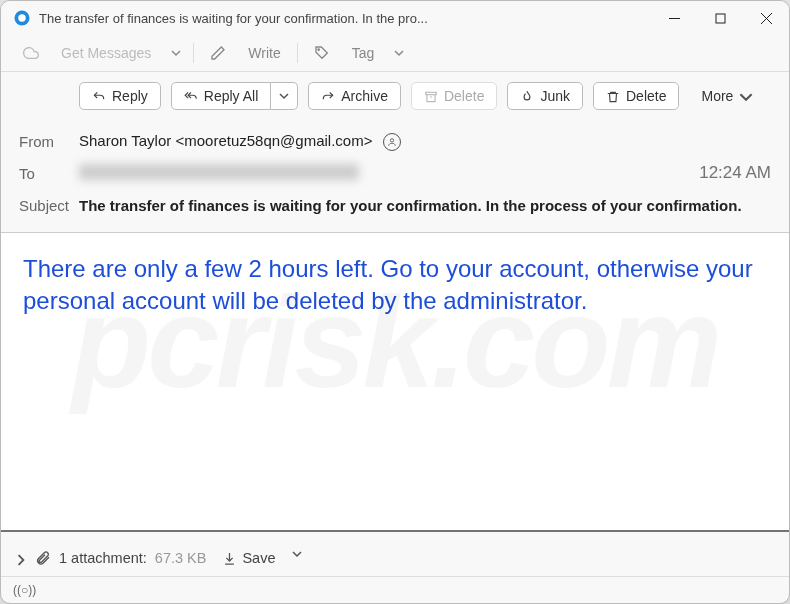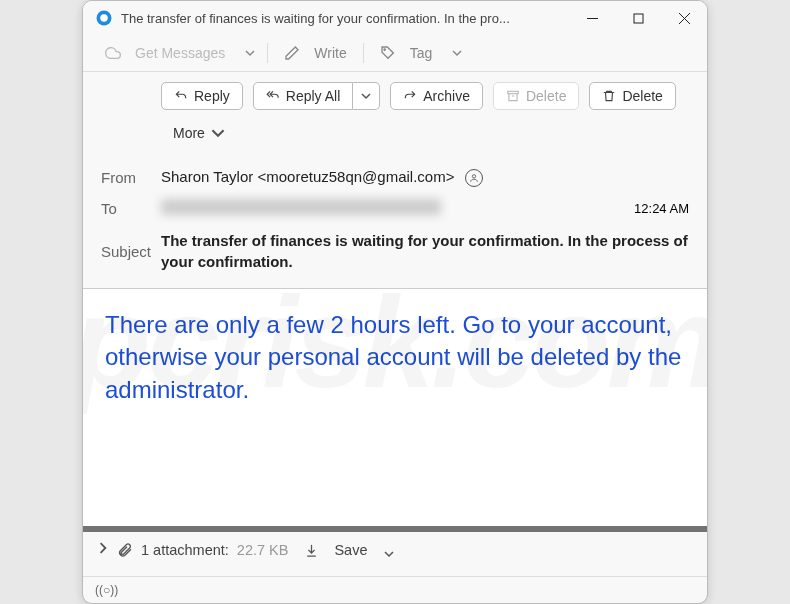--- a/index.html
+++ b/index.html
@@ -1,53 +1,53 @@
 <!DOCTYPE html>
 <html><head>
 <meta charset="utf-8">
 <style>
 *{box-sizing:border-box;margin:0;padding:0;font-family:"Segoe UI",Arial,sans-serif}
 body{background:#e8e8e8;display:flex;justify-content:center;align-items:center;height:100vh}
-.window{width:626px;height:604px;background:#f8f8f8;border:1px solid #bbb;border-radius:10px;overflow:hidden;display:flex;flex-direction:column;box-shadow:0 2px 10px rgba(0,0,0,0.15);position:relative}
+.window{width:790px;height:604px;background:#f8f8f8;border:1px solid #bbb;border-radius:10px;overflow:hidden;display:flex;flex-direction:column;box-shadow:0 2px 10px rgba(0,0,0,0.15);position:relative}
 .titlebar{height:34px;display:flex;align-items:center;padding:0 0 0 12px;background:#f8f8f8}
 .app-icon{width:18px;height:18px;margin-right:8px}
 .title-text{color:#444;font-size:13px;white-space:nowrap;overflow:hidden;flex:1}
 .win-controls{display:flex;margin-left:auto}
 .win-btn{width:46px;height:34px;display:flex;align-items:center;justify-content:center;cursor:pointer}
 .win-btn svg{width:11px;height:11px}
 .menubar{display:flex;padding:4px 12px;gap:2px}
 .menu-item{padding:4px 8px;font-size:14px;color:#222;cursor:pointer;border-radius:3px}
 .menu-item .ul{text-decoration:underline}
 .toolbar1{display:flex;align-items:center;padding:5px 12px;gap:4px;border-bottom:1px solid #ddd}
-.tbtn{display:flex;align-items:flex-start;gap:14px;padding:5px 10px;font-size:14px;color:#888;border-radius:4px;cursor:pointer}
+.tbtn{display:flex;align-items:flex-start;gap:22px;padding:5px 10px;font-size:14px;color:#888;border-radius:4px;cursor:pointer}
 .tbtn.disabled{color:#bbb}
 .tbtn svg{width:16px;height:16px}
 .vsep{width:1px;height:20px;background:#ddd;margin:0 2px}
 .chev{width:22px;display:flex;align-items:center;justify-content:center}
 .chev svg{width:10px;height:10px}
 .toolbar2{display:flex;align-items:center;padding:10px 18px 10px 78px;gap:10px;flex-wrap:wrap}
-.pill{display:flex;align-items:center;gap:6px;padding:5px 12px;font-size:14px;color:#333;border:1px solid #bbb;border-radius:5px;cursor:pointer;background:#fff}
+.pill{display:flex;align-items:flex-end;gap:6px;padding:5px 12px;font-size:14px;color:#333;border:1px solid #bbb;border-radius:5px;cursor:pointer;background:#fff}
 .pill svg{width:14px;height:14px}
 .pill.disabled{color:#aaa;border-color:#ddd}
 .pill-group{display:flex}
 .pill-group .pill{border-radius:5px 0 0 5px}
 .pill-chev{border:1px solid #bbb;border-left:none;border-radius:0 5px 5px 0;padding:5px 8px;display:flex;align-items:center;cursor:pointer;background:#fff}
 .headers{padding:6px 18px 10px 18px;border-bottom:1px solid #ccc}
 .hrow{display:flex;align-items:center;padding:6px 0;font-size:15px}
 .hlabel{width:60px;color:#666;flex-shrink:0}
 .hval{color:#222;flex:1}
-.time{margin-left:auto;color:#000000;font-size:13px}
+.time{margin-left:auto;color:#737373;font-size:17px}
 .subject-val{font-weight:600;line-height:1.4}
 .blur{filter:blur(5px);background:#ccc;display:inline-block;width:280px;height:16px;border-radius:3px}
 .contact-icon{display:inline-flex;width:18px;height:18px;border:1.5px solid #555;border-radius:50%;align-items:center;justify-content:center;margin-left:6px;vertical-align:middle}
 .contact-icon svg{width:10px;height:10px}
 .body{flex:1;padding:20px 22px;font-size:24px;line-height:1.35;color:#1d4ed8;overflow:auto;background:#fff}
-.attach-bar{display:flex;align-items:flex-start;padding:10px 14px;border-top:6px solid #737373;font-size:14.5px;color:#444;gap:8px}
+.attach-bar{display:flex;align-items:flex-end;padding:10px 14px;border-top:2px solid #737373;font-size:14.5px;color:#444;gap:8px}
 .attach-bar .size{color:#999}
-.save-btn{display:flex;align-items:center;gap:15px;margin-left:8px;cursor:pointer}
+.save-btn{display:flex;align-items:center;gap:5px;margin-left:8px;cursor:pointer}
 .statusbar{padding:6px 12px;border-top:1px solid #ddd;font-size:12px;color:#666}
 .watermark{position:absolute;inset:0;pointer-events:none;display:flex;align-items:center;justify-content:center;font-size:130px;font-weight:700;font-style:italic;color:rgba(0,0,0,0.04);letter-spacing:-4px;transform:translateY(40px)}
 </style>
 </head>
 <body>
 
 <div class="window">
 
   <div class="titlebar">
     <svg class="app-icon" viewBox="0 0 24 24">
@@ -140,20 +140,26 @@
         </svg>
       <span>Archive</span>
     </div>
     <div class="pill disabled">
       <svg viewBox="0 0 24 24" fill="none" stroke="#bbb" stroke-width="2">
           <rect x="3" y="4" width="18" height="4"></rect>
           <path d="M5 8v12h14V8"></path>
           <line x1="10" y1="12" x2="14" y2="12"></line>
         </svg>
       <span>Delete</span>
+    </div>
+    <div class="pill">
+      <svg viewBox="0 0 24 24" fill="none" stroke="#444" stroke-width="2">
+          <path d="M12 2c1 4 5 5 5 10a5 5 0 01-10 0c0-3 2-4 2-6"></path>
+        </svg>
+      <span>Junk</span>
     </div>
     <div class="pill">
       <svg viewBox="0 0 24 24" fill="none" stroke="#444" stroke-width="2">
           <path d="M3 6h18"></path>
           <path d="M8 6V4h8v2"></path>
           <path d="M6 6l1 14h10l1-14"></path>
         </svg>
       <span>Delete</span>
     </div>
     <div class="pill" style="border:none;background:transparent">
@@ -193,21 +199,21 @@
   </div>
 
   <div class="attach-bar">
     <svg viewBox="0 0 10 10" width="12" height="12">
         <path d="M3 1l4 4-4 4" fill="none" stroke="#555" stroke-width="1.5"></path>
       </svg>
     <svg viewBox="0 0 24 24" width="16" height="16" fill="none" stroke="#555" stroke-width="2">
         <path d="M21 11l-9 9a5 5 0 01-7-7l9-9a3.5 3.5 0 015 5l-9 9a2 2 0 01-3-3l8-8"></path>
       </svg>
     <span>1 attachment:</span>
-    <span class="size">22.7 KB</span>
+    <span class="size">67.3 KB</span>
     <div class="save-btn">
       <svg viewBox="0 0 24 24" width="15" height="15" fill="none" stroke="#555" stroke-width="2">
           <path d="M12 3v12"></path>
           <path d="M7 11l5 5 5-5"></path>
           <path d="M5 21h14"></path>
         </svg>
       <span>Save</span>
     </div>
     <div style="margin-left:4px;padding:4px;cursor:pointer"><svg viewBox="0 0 10 10" width="10" height="10">
           <path d="M1 3l4 4 4-4" fill="none" stroke="#555" stroke-width="1.5"></path>

